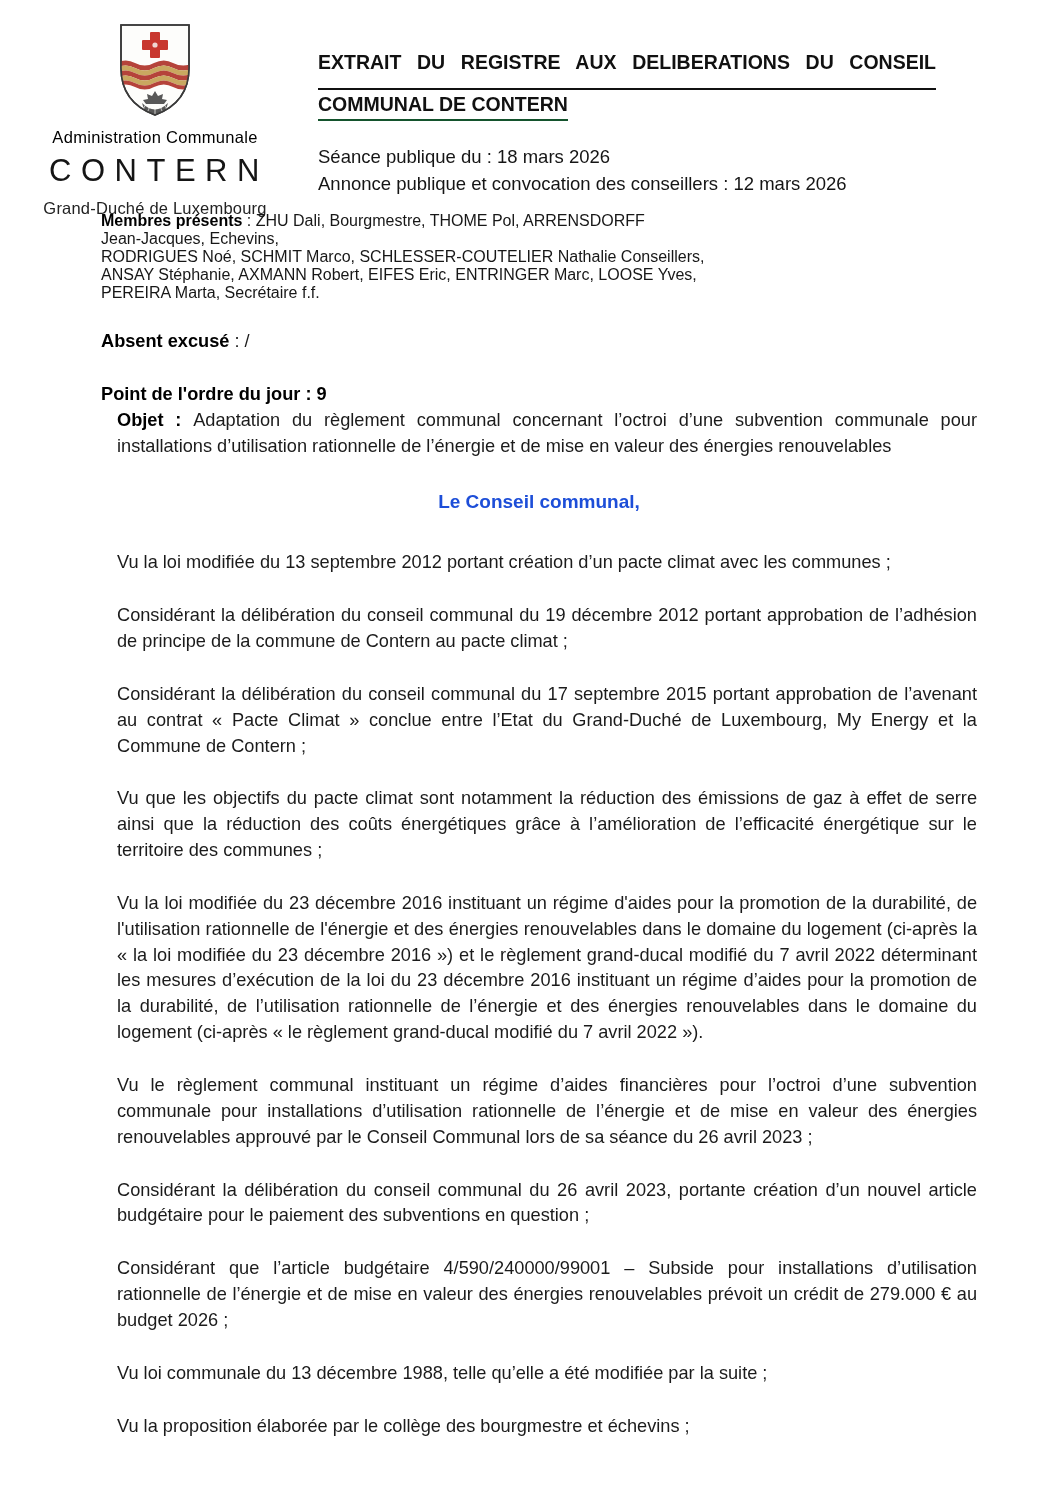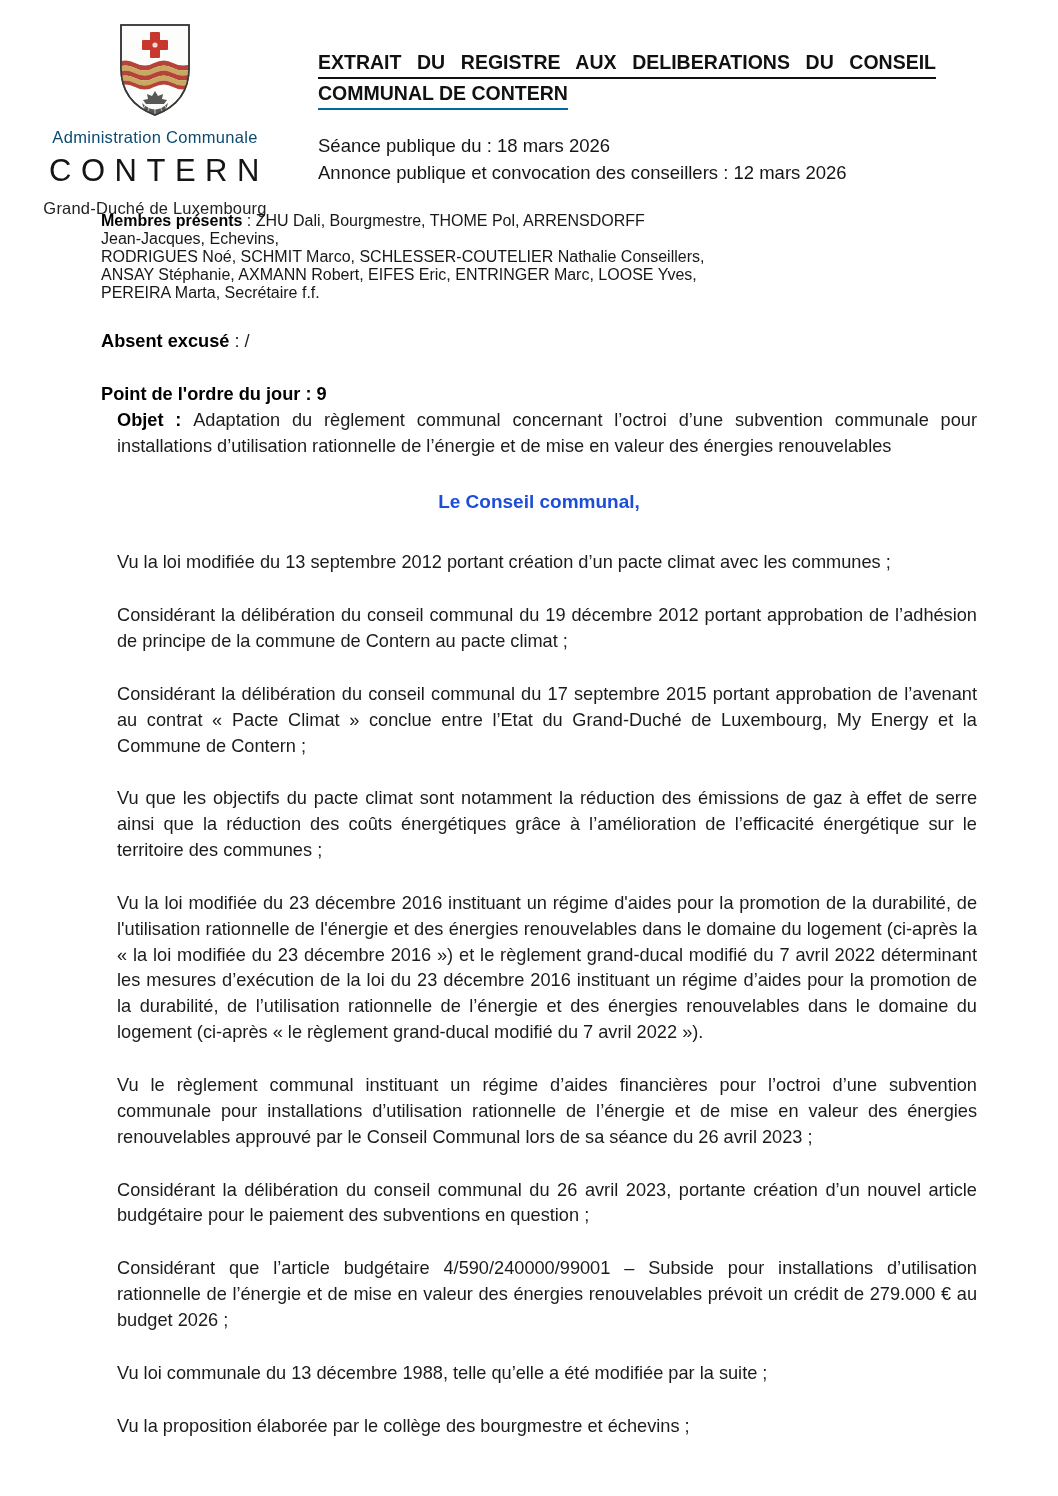--- a/index.html
+++ b/index.html
@@ -29,21 +29,21 @@
     width: 78px;
     height: 96px;
     margin: 0 auto 10px auto;
     position: relative;
   }
   .crest svg { display: block; }
 
   .lh-admin {
     font-size: 16.5px;
     letter-spacing: 0.3px;
-    color: #0c4a6e;
+    color: #000000;
     line-height: 1.2;
     white-space: nowrap;
   }
   .lh-name {
     font-size: 31px;
     letter-spacing: 9.5px;
     color: #151515;
     line-height: 1.25;
     margin: 4px 0 8px 0;
     padding-left: 8px;
@@ -70,25 +70,25 @@
     line-height: 1.33;
     color: #111;
     text-align: justify;
     margin: 0;
   }
   .doc-title .line1 {
     display: block;
     text-align: justify;
     text-align-last: justify;
     border-bottom: 2px solid #111;
-    padding-bottom: 1px;
+    padding-bottom: 12px;
   }
   .doc-title .line2 {
     display: inline-block;
-    border-bottom: 2px solid #0369a1;
+    border-bottom: 2px solid #14532d;
     padding-bottom: 1px;
     margin-top: 2px;
   }
   .session-lines {
     margin-top: 22px;
     font-size: 18.5px;
     line-height: 1.48;
     color: #151515;
   }
   .session-lines div { white-space: nowrap; }

